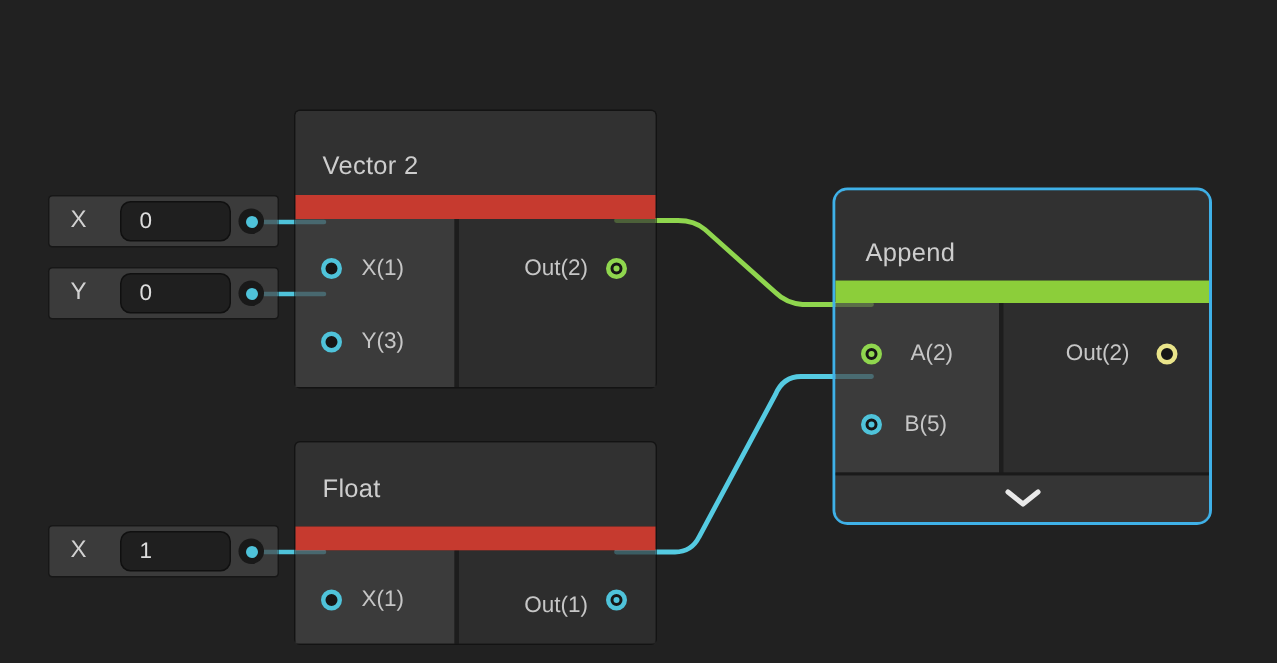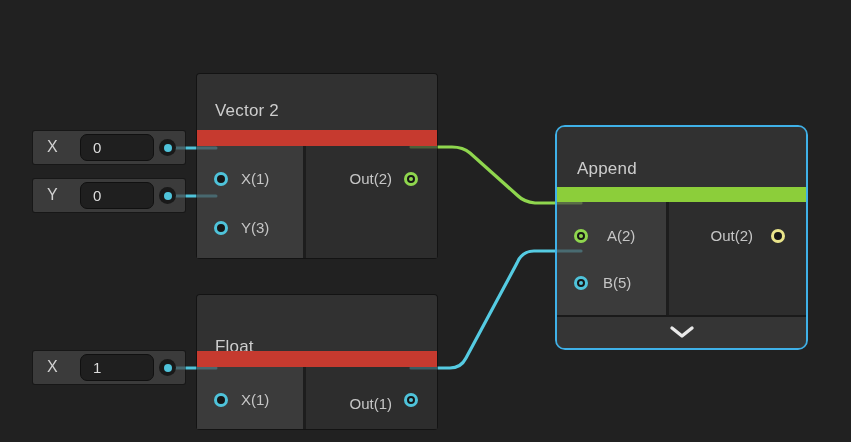--- a/index.html
+++ b/index.html
@@ -97,21 +97,21 @@
     <div class="port-label" style="left:44px;top:145px;">Y(3)</div>
 
     <div class="port-label" style="right:45px;top:96px;">Out(2)</div>
     <div class="port" style="left: 207px; top: 98px; border-color: rgb(143, 214, 78);">
       <span class="pdot" style="background-color: rgb(143, 214, 78);"></span>
     </div>
   </div>
 
   <div class="node" style="left:197px;top:263px;width:240px;height:134px;">
     <div class="node-section node-header">
-      <div class="node-title" style="top:41px;text-align:right;">Float</div>
+      <div class="node-title" style="top:20px;text-align:right;">Float</div>
     </div>
     <div class="node-section accent-bar" style="top: 56px; background-color: rgb(198, 58, 47);"></div>
     <div class="col-left" style="left:0;top:72px;width:106px;height:62px;"></div>
     <div class="col-div" style="left:106px;top:72px;width:3px;height:62px;"></div>
     <div class="col-right" style="left:109px;top:72px;width:131px;height:62px;"></div>
 
     <div class="port" style="left: 17px; top: 98px; border-color: rgb(79, 195, 218);"></div>
     <div class="port-label" style="left:44px;top:96px;">X(1)</div>
 
     <div class="port-label" style="right:45px;top:100px;">Out(1)</div>

